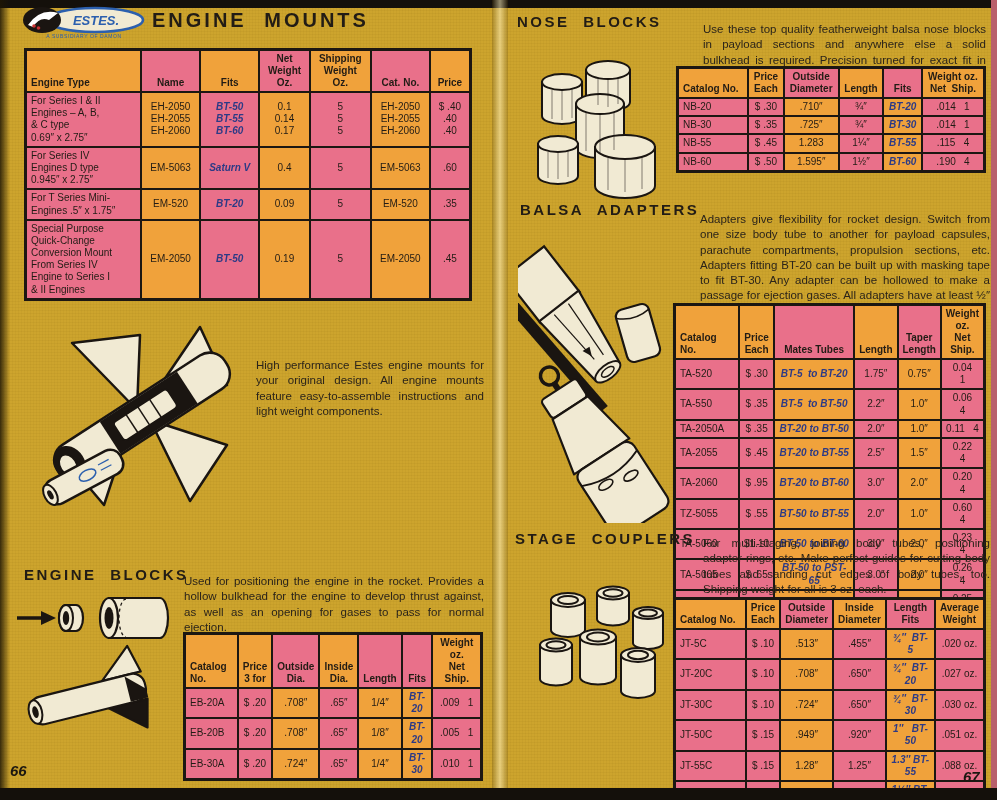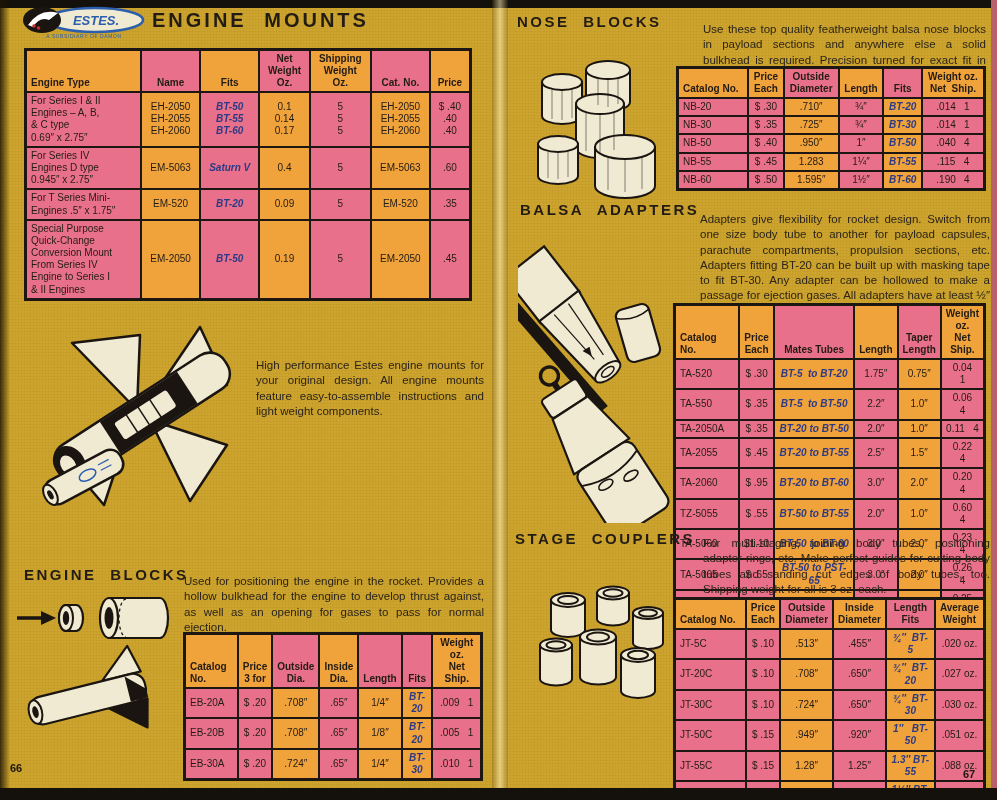--- a/index.html
+++ b/index.html
@@ -17,21 +17,21 @@
   .edge-left{position:absolute;left:0;top:0;width:10px;height:100%;
     background:linear-gradient(90deg,rgba(30,22,5,.85),rgba(30,22,5,0));}
   .edge-right{position:absolute;right:0;top:0;width:6px;height:100%;background:#b9606b;}
   .fold{position:absolute;left:492px;top:0;width:16px;height:100%;
     background:linear-gradient(90deg,rgba(70,50,0,.25),rgba(255,242,190,.55) 50%,rgba(70,50,0,.22));}
   .page{position:absolute;inset:0;}
   .abs{position:absolute;}
   h2.section{font-weight:bold;color:var(--ink);letter-spacing:2.5px;word-spacing:7px;font-size:15px;}
   .main-title{font-weight:bold;color:var(--ink);letter-spacing:3px;word-spacing:9px;font-size:20px;}
   .desc{font-size:11.5px;line-height:1.33;color:#2b241a;text-align:justify;}
-  .pageno{font-size:11px;font-weight:bold;color:#1c1710;}
+  .pageno{font-size:15px;font-weight:bold;color:#1c1710;font-style:italic;}
   table{border-collapse:collapse;width:100%;border:3px solid #1c1712;}
   th,td{border:2px solid #1c1712;white-space:pre-wrap;padding:2px 4px;color:var(--ink);}
   th{font-size:10px;font-weight:bold;vertical-align:bottom;text-align:center;line-height:1.2;}
   td{font-size:10px;vertical-align:middle;text-align:center;line-height:1.22;}
   th:first-child,td:first-child{text-align:left;}
   td.blue{color:var(--fits-blue);font-weight:bold;font-style:italic;}
   .c-o{background:var(--table-orange);}
   .c-p{background:var(--table-pink);}
   .t-mounts th,.t-mounts td{font-size:10px;}
   .t-mounts th:first-child{width:26%;}
@@ -307,28 +307,20 @@
             </tr>
             <tr>
               <td class="c-p">NB-30</td>
               <td class="c-p">$ .35</td>
               <td class="c-o">.725″</td>
               <td class="c-p">¾″</td>
               <td class="c-o blue">BT-30</td>
               <td class="c-p">.014   1</td>
             </tr>
             <tr>
-              <td class="c-p">NB-50</td>
-              <td class="c-p">$ .40</td>
-              <td class="c-o">.950″</td>
-              <td class="c-p">1″</td>
-              <td class="c-o blue">BT-50</td>
-              <td class="c-p">.040   4</td>
-            </tr>
-            <tr>
               <td class="c-p">NB-55</td>
               <td class="c-p">$ .45</td>
               <td class="c-o">1.283</td>
               <td class="c-p">1¼″</td>
               <td class="c-o blue">BT-55</td>
               <td class="c-p">.115   4</td>
             </tr>
             <tr>
               <td class="c-p">NB-60</td>
               <td class="c-p">$ .50</td>

